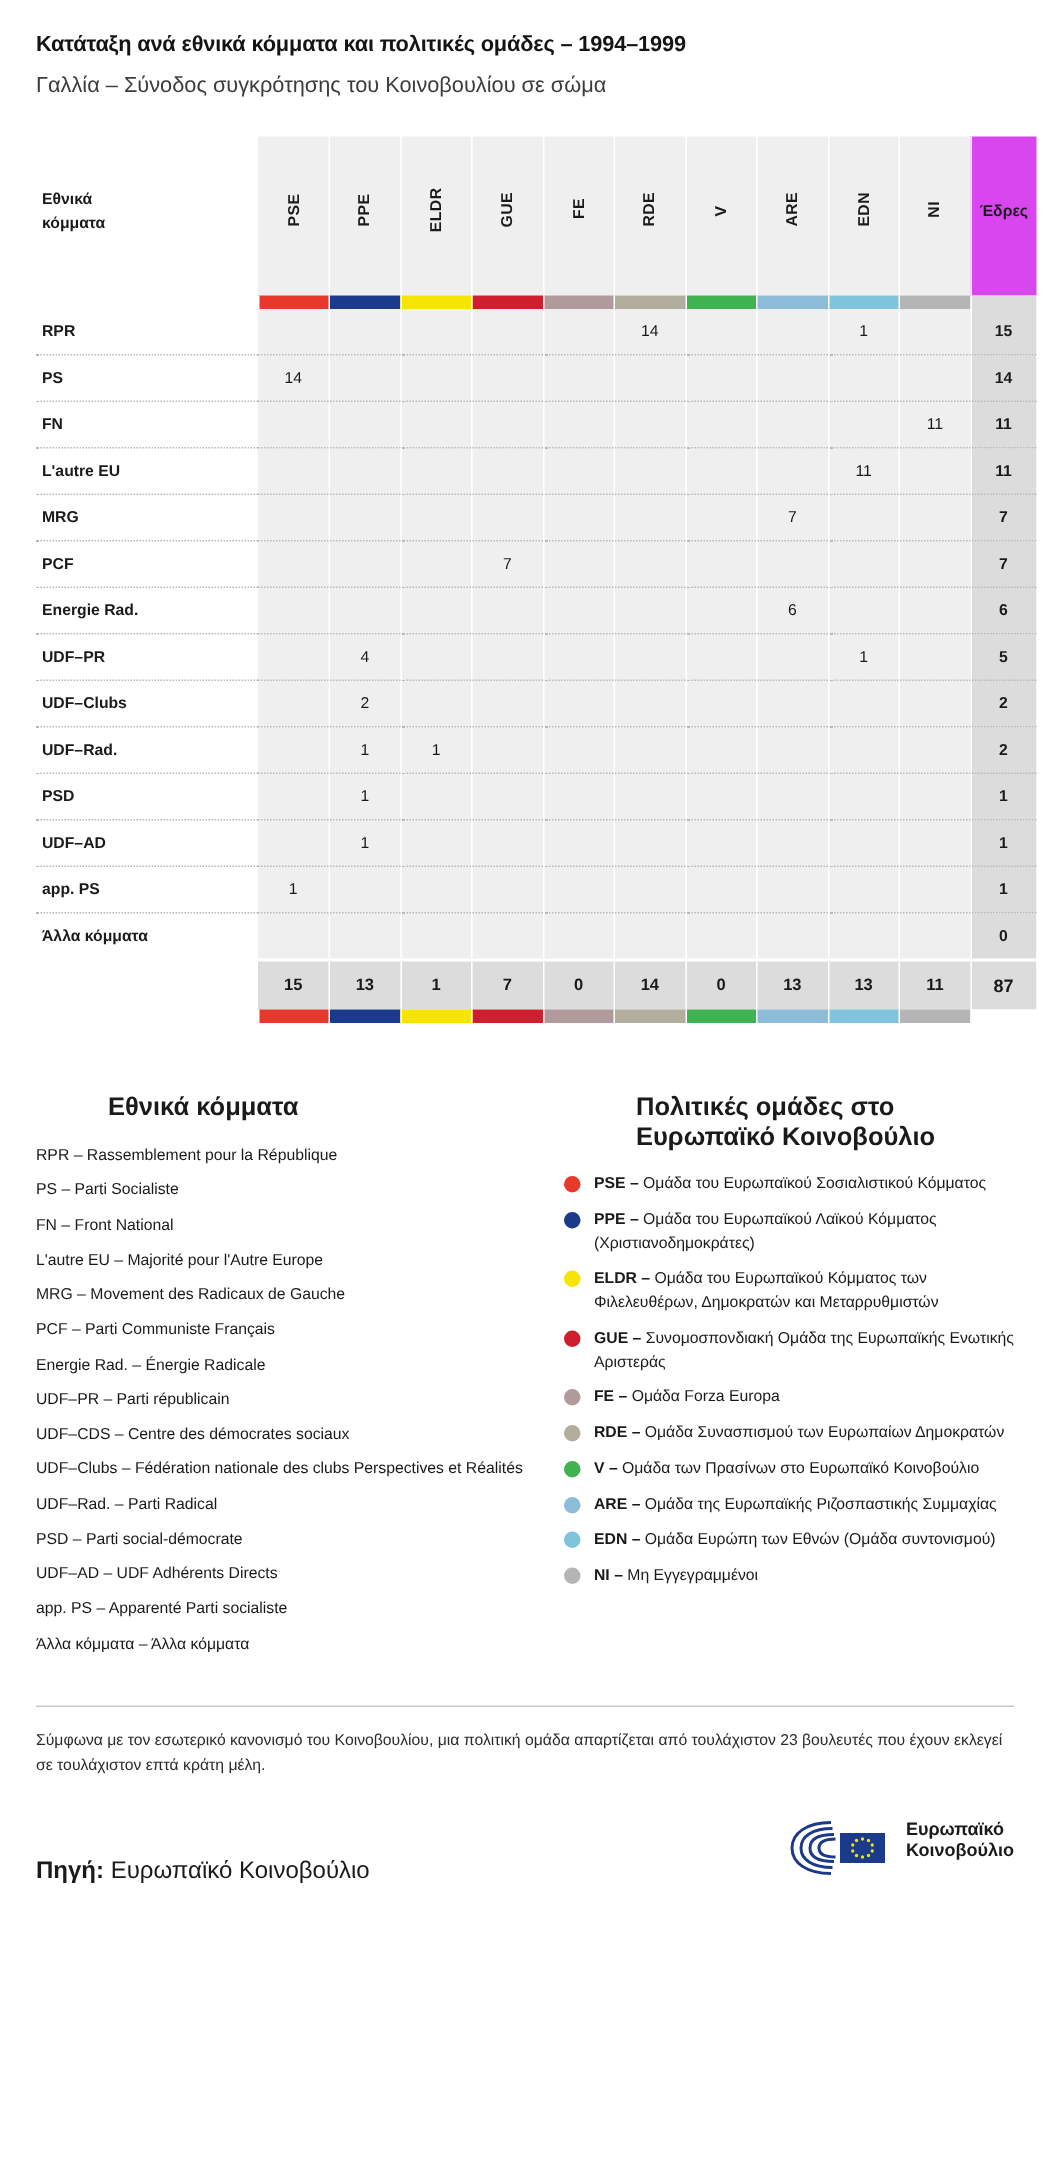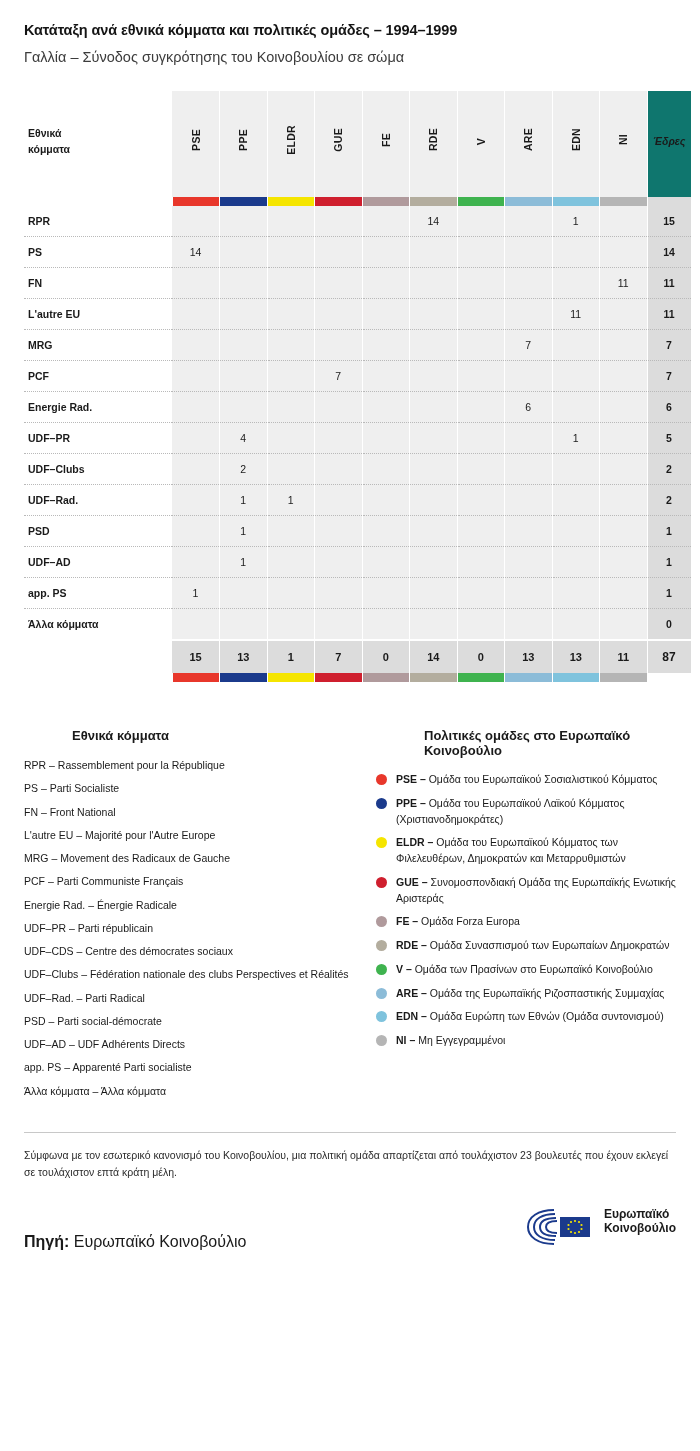--- a/index.html
+++ b/index.html
@@ -66,23 +66,22 @@
     text-align:left;
     margin-left:24px;
   }
   .corner .lbl{
     font-size:10.5px;
     font-weight:bold;
     line-height:1.55;
     padding:0 0 6px 4px;
   }
   .seatshead{
-    background:#0f766e;
+    background:#d946ef;
     vertical-align:bottom;
-    font-style:italic;
   }
   .seatshead span{
     display:block;
     font-weight:bold;
     font-size:10.5px;
     padding-bottom:6px;
   }
 
   
   tr.band td{height:9px;padding:0;border-right:1px solid #ffffff;}
@@ -128,21 +127,21 @@
 
   
   .legend{
     display:flex;
     margin-top:46px;
     gap:22px;
   }
   .legend .col-left{width:330px;}
   .legend .col-right{width:300px;}
   .legend h3{
-    font-size:13px;
+    font-size:17px;
     font-weight:bold;
     margin:0 0 14px 0;
     padding-left:48px;
   }
   .abbr-item{
     font-size:10.5px;
     line-height:1.55;
     margin-bottom:7px;
     color:#1a1a1a;
   }

